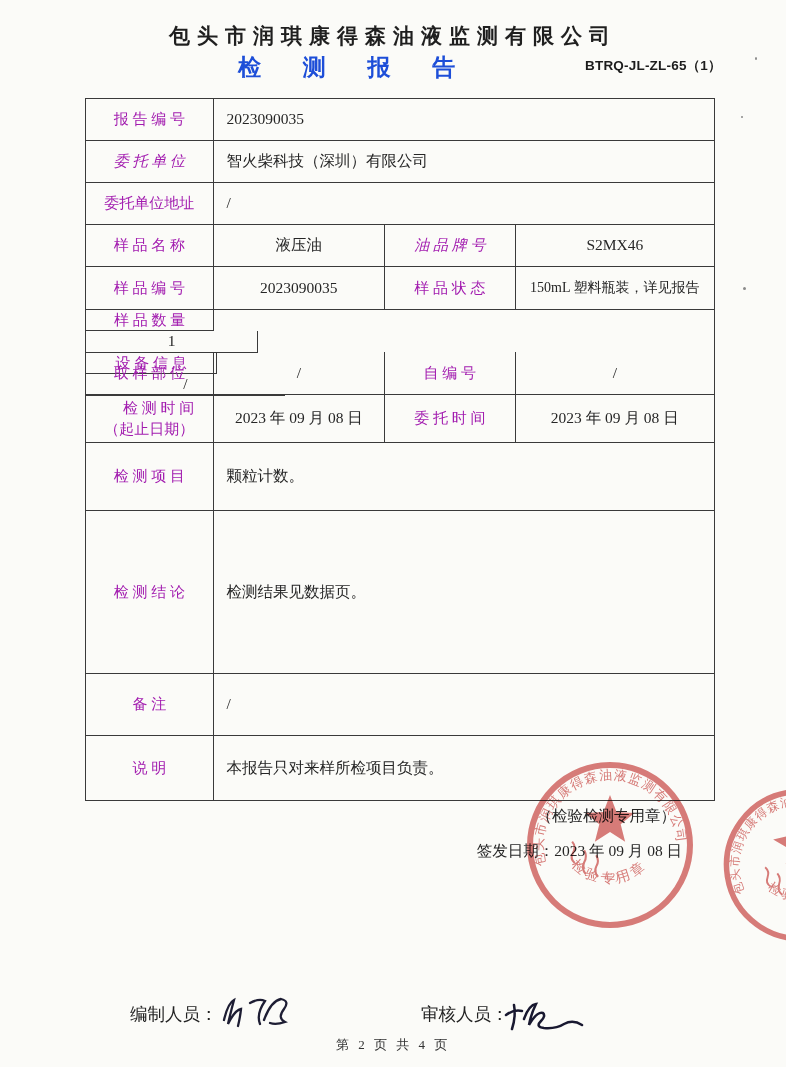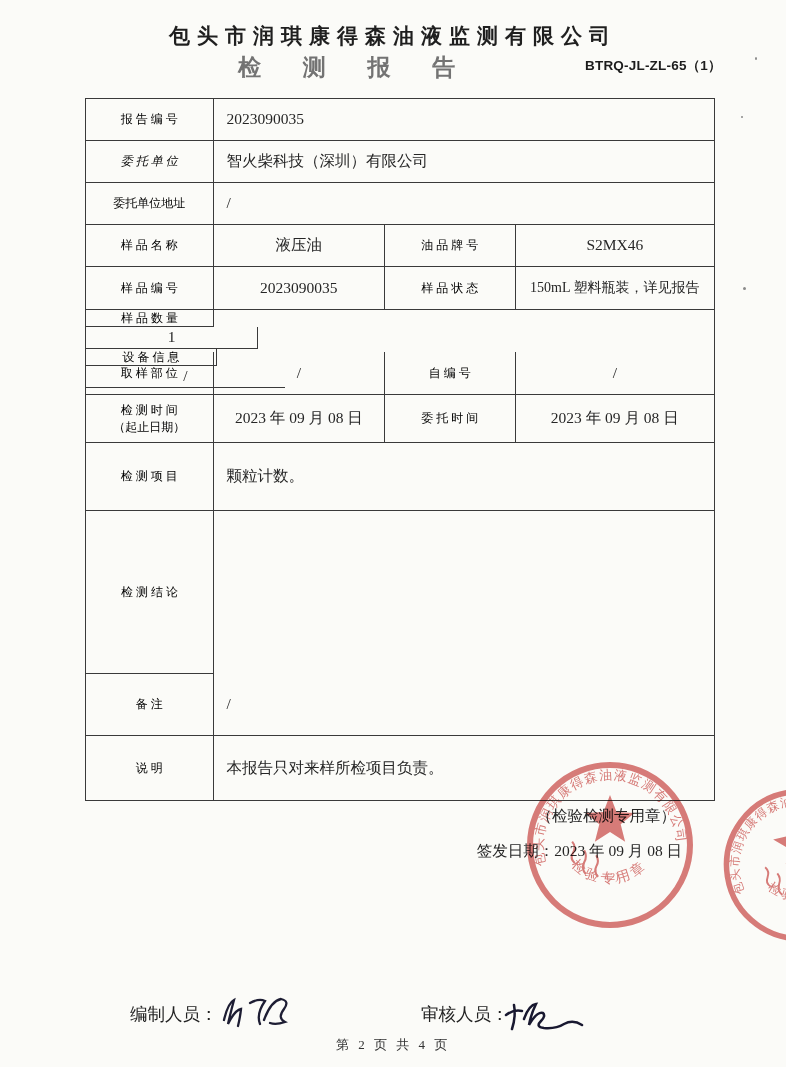--- a/index.html
+++ b/index.html
@@ -12,21 +12,21 @@
   #page{position:absolute;inset:0;padding-left:24px;}
   
   .company{
     position:absolute;top:22px;left:0;width:100%;
     text-align:center;font-size:21px;font-weight:700;
     letter-spacing:7px;color:#1f1f1f;
   }
   .report-title{
     position:absolute;top:52px;left:238px;
     font-size:23px;font-weight:700;letter-spacing:15px;
-    word-spacing:6px;color:#737373;white-space:pre;
+    word-spacing:6px;color:#1d4ed8;white-space:pre;
   }
   .doc-code{
     position:absolute;top:57px;left:585px;
     font-family:"Liberation Sans","DejaVu Sans",sans-serif;
     font-size:13.5px;font-weight:700;color:#1c1c1c;letter-spacing:.2px;
   }
   
   #report-table{
     position:absolute;left:85px;top:98px;width:630px;
     border:1.4px solid #3a3a3a;box-sizing:border-box;
@@ -34,21 +34,21 @@
   }
   .trow{display:flex;width:100%;box-sizing:border-box;}
   .tcell{
     box-sizing:border-box;display:flex;align-items:center;
     font-size:15.5px;line-height:1.35;
     border-right:1px solid #3a3a3a;border-bottom:1px solid #3a3a3a;
     white-space:pre-line;
   }
   .tcell.last{border-right:none;}
   .trow.lastrow .tcell{border-bottom:none;}
-  .tcell.label{justify-content:center;text-align:center;font-size:12px;color:#000000;}
+  .tcell.label{justify-content:center;text-align:right;font-size:15px;color:#a21caf;}
   .tcell.value{justify-content:center;text-align:center;}
   .tcell.value.a-left{justify-content:flex-start;text-align:left;padding:0 13px;}
   .tcell.value.small{font-size:14px;}
   
   .concl-extra{
     position:absolute;top:806px;right:104px;text-align:right;
     font-size:15.5px;color:#262626;
   }
   .concl-extra .cap{margin-right:6px;margin-bottom:14px;}
   
@@ -81,21 +81,21 @@
         <div class="tcell label" style="width: 128px; font-style: italic;">委 托 单 位</div>
         <div class="tcell value a-left last" style="width: 502px;">智火柴科技（深圳）有限公司</div>
       </div>
       <div class="trow" style="height: 42px;">
         <div class="tcell label" style="width: 128px;">委托单位地址</div>
         <div class="tcell value a-left last" style="width: 502px;">/</div>
       </div>
       <div class="trow" style="height: 42px;">
         <div class="tcell label" style="width: 128px;">样 品 名 称</div>
         <div class="tcell value" style="width: 172px;">液压油</div>
-        <div class="tcell label" style="width: 131px;">油 品 牌 号</div>
+        <div class="tcell label" style="width: 131px; font-style: italic;">油 品 牌 号</div>
         <div class="tcell value last" style="width: 199px;">S2MX46</div>
       </div>
       <div class="trow" style="height: 43px;">
         <div class="tcell label" style="width: 128px;">样 品 编 号</div>
         <div class="tcell value" style="width: 172px;">2023090035</div>
         <div class="tcell label" style="width: 131px;">样 品 状 态</div>
         <div class="tcell value small last" style="width: 199px;">150mL 塑料瓶装，详见报告</div>
       </div>
       <div class="trow" style="height: 42px; flex-direction: column;">
         <div class="tcell label" style="width: 128px;">样 品 数 量</div>
@@ -115,20 +115,21 @@
         <div class="tcell value" style="width: 172px;">2023 年 09 月 08 日</div>
         <div class="tcell label" style="width: 131px;">委 托 时 间</div>
         <div class="tcell value last" style="width: 199px;">2023 年 09 月 08 日</div>
       </div>
       <div class="trow" style="height: 68px;">
         <div class="tcell label" style="width: 128px;">检 测 项 目</div>
         <div class="tcell value a-left last" style="width: 502px; text-align: right;">颗粒计数。</div>
       </div>
       <div class="trow" style="height: 163px;">
         <div class="tcell label" style="width: 128px;">检 测 结 论</div>
+        <div class="tcell value a-left last" style="width: 502px;">检测结果见数据页。</div>
       </div>
       <div class="trow" style="height: 62px;">
         <div class="tcell label" style="width: 128px;">备    注</div>
         <div class="tcell value a-left last" style="width: 502px;">/</div>
       </div>
       <div class="trow lastrow" style="height: 64px;">
         <div class="tcell label" style="width: 128px;">说    明</div>
         <div class="tcell value a-left last" style="width: 502px;">本报告只对来样所检项目负责。</div>
       </div>
     </div>

